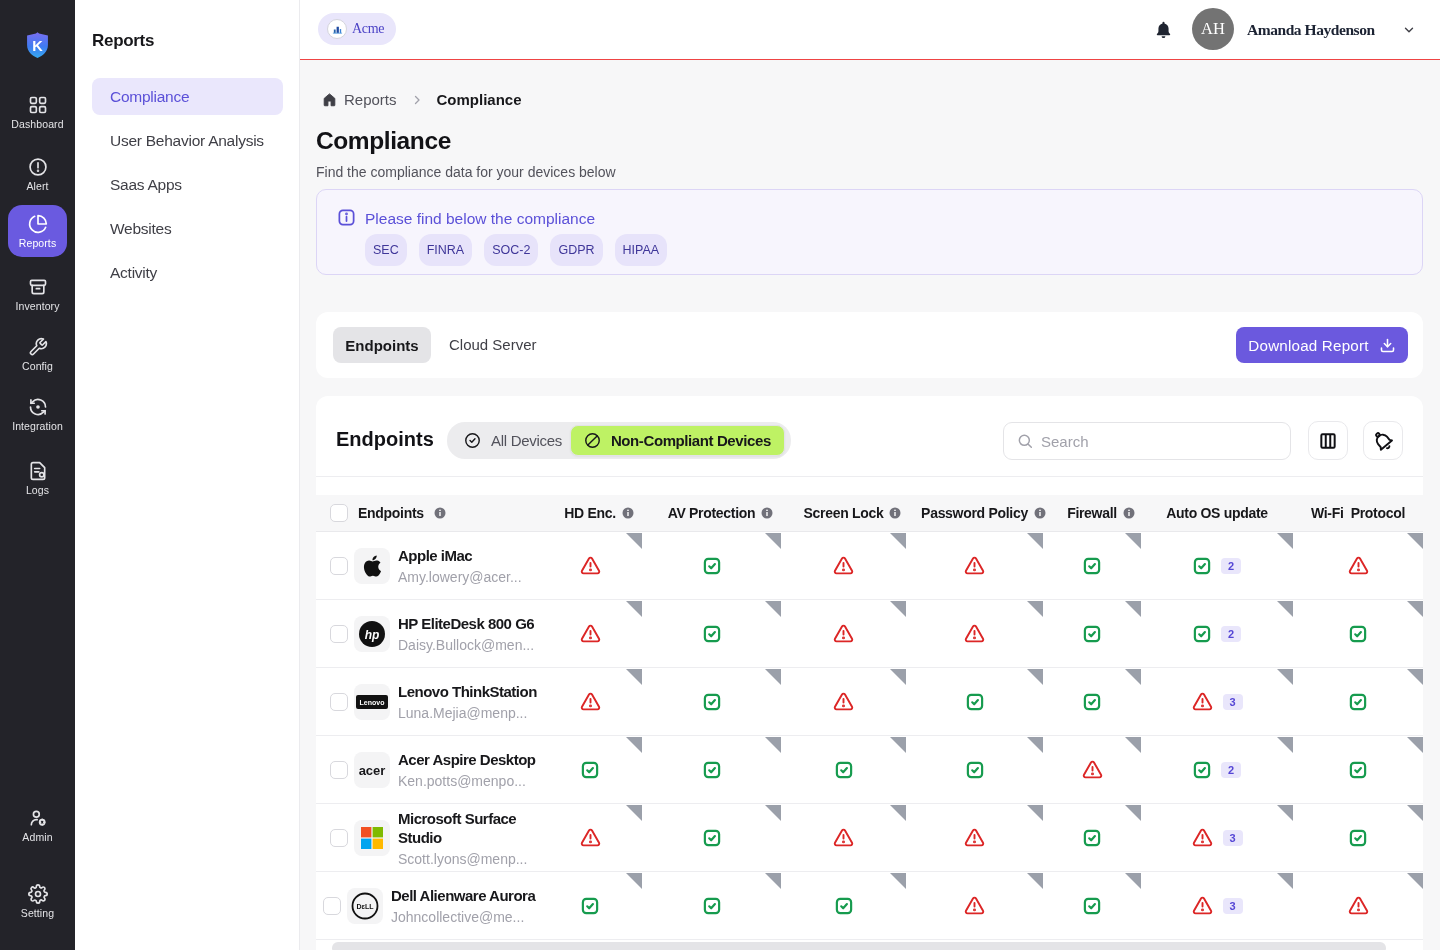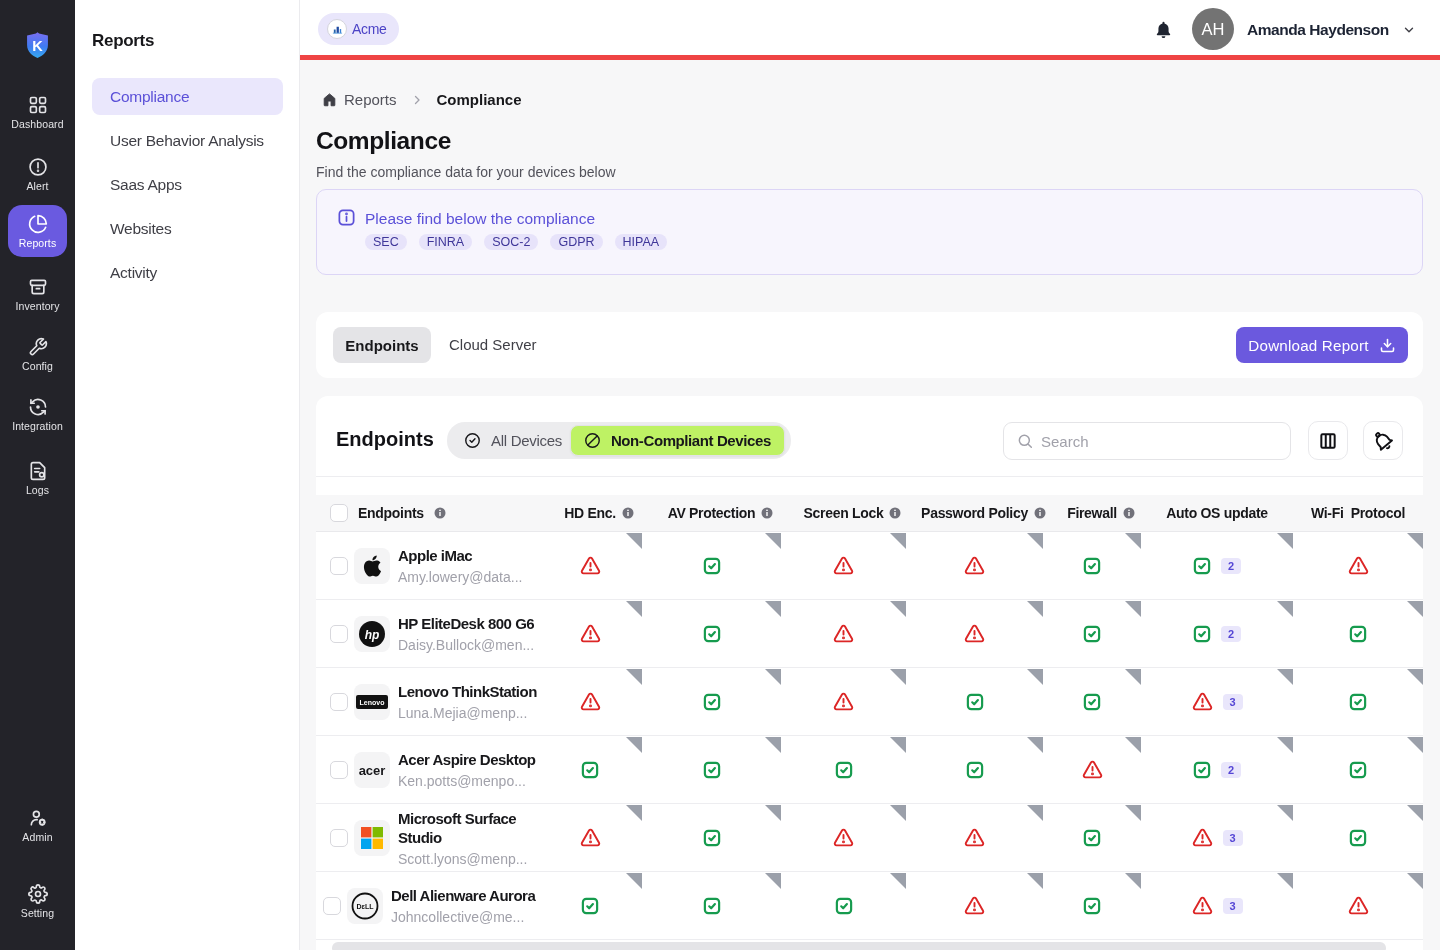--- a/index.html
+++ b/index.html
@@ -18,21 +18,21 @@
 
 
 .side2 { position:absolute; left:75px; top:0; width:225px; height:950px; background:#fff; border-right:1px solid #ebebee; z-index:4; }
 .side2 h2 { position:absolute; left:17px; top:31px; font-size:17px; font-weight:700; color:#18181b; letter-spacing:-0.3px; }
 .sItem { position:absolute; left:17px; width:191px; height:37px; border-radius:8px;
   display:flex; align-items:center; padding-left:18px; font-size:15.5px; color:#3f3f46; letter-spacing:-0.25px; }
 .sItem.active { background:#eae7fc; color:#5b50d8; font-weight:400; }
 
 
 .main { position:absolute; left:300px; top:0; width:1140px; height:950px; }
-.topbar { position:absolute; left:0; top:0; width:1140px; height:60px; background:#fff; border-bottom:5px solid #ef4444; }
+.topbar { position:absolute; left:0; top:0; width:1140px; height:60px; background:#fff; border-bottom:1px solid #ef4444;font-family:Liberation Serif, serif; }
 .acme { position:absolute; left:18px; top:13px; height:32px; border-radius:16px; background:#e9e6fb;
   display:flex; align-items:center; padding:0 12px 0 9px; gap:5px; }
 .acme .circ { width:20px; height:20px; border-radius:50%; background:#fff; border:1px solid #d4d4dc; display:flex; align-items:center; justify-content:center; }
 .acme span { font-size:14px; color:#4c43c6; font-weight:500; letter-spacing:-0.3px;}
 .bellTop { position:absolute; left:854px; top:20px; width:19px; height:20px; color:#1f2430; }
 .avatar { position:absolute; left:892px; top:8px; width:42px; height:42px; border-radius:50%; background:#737373; color:#fff;
   display:flex; align-items:center; justify-content:center; font-size:16.5px; }
 .uname { position:absolute; left:947px; top:21px; font-size:15.5px; font-weight:700; color:#1c2333; white-space:nowrap; letter-spacing:-0.45px; }
 .uchev { position:absolute; left:1102px; top:23px; width:14px; height:14px; color:#3f3f46; }
 
@@ -43,21 +43,21 @@
 .crumb b { color:#18181b; font-weight:700; }
 
 h1.title { position:absolute; left:16px; top:127px; font-size:24.5px; font-weight:700; color:#121216; letter-spacing:-0.4px; }
 .subtitle { position:absolute; left:16px; top:164px; font-size:14px; color:#52525b; }
 
 
 .infobox { position:absolute; left:16px; top:189px; width:1107px; height:86px; background:#f7f5fd;
   border:1px solid #dcd5f6; border-radius:10px; }
 .infobox .ic { position:absolute; left:20px; top:18px; width:19px; height:19px; color:#5b50d8; }
 .pills { position:absolute; left:48px; top:44px; display:flex; gap:12px; }
-.pill { height:16px; border-radius:12px; background:#e7e3fa; color:#3f3699; font-size:12.5px; font-weight:500;
+.pill { height:32px; border-radius:12px; background:#e7e3fa; color:#3f3699; font-size:12.5px; font-weight:500;
   display:flex; align-items:center; padding:0 8px; min-width:38px; justify-content:center; }
 
 
 .tabcard { position:absolute; left:16px; top:312px; width:1107px; height:66px; background:#fff; border-radius:12px; }
 .tabEnd { position:absolute; left:17px; top:15px; width:98px; height:36px; background:#e4e4e7; border-radius:8px;
   display:flex; align-items:center; justify-content:center; font-size:15px; font-weight:700; color:#18181b; }
 .tabCloud { position:absolute; left:133px; top:24px; font-size:15px; color:#3f3f46; }
 .dlbtn { position:absolute; left:920px; top:15px; width:172px; height:36px; background:#6b59de; border-radius:8px;
   display:flex; align-items:center; justify-content:center; gap:10px; color:#fff; font-size:15.2px; font-weight:400; letter-spacing:0.2px; }
 .dlbtn svg { width:17px; height:17px; }
@@ -338,21 +338,21 @@
       <div class="tr">
 <div class="td devcell" style="justify-content:flex-start;">
             <div class="cb"></div>
             <div class="lg">
               <svg width="21" height="24" viewBox="0 0 24 24">
                 <path fill="#111" d="M12.152 6.896c-.948 0-2.415-1.078-3.96-1.04-2.04.027-3.91 1.183-4.961 3.014-2.117 3.675-.546 9.103 1.519 12.09 1.013 1.454 2.208 3.09 3.792 3.03 1.52-.065 2.09-.987 3.935-.987 1.831 0 2.35.987 3.96.948 1.637-.026 2.676-1.48 3.676-2.948 1.156-1.688 1.636-3.325 1.662-3.415-.039-.013-3.182-1.221-3.22-4.857-.026-3.04 2.48-4.494 2.597-4.559-1.429-2.09-3.623-2.324-4.39-2.376-2-.156-3.675 1.09-4.61 1.09zM15.53 3.83c.843-1.012 1.4-2.427 1.245-3.83-1.207.052-2.662.805-3.532 1.818-.78.896-1.454 2.338-1.273 3.714 1.338.104 2.715-.688 3.559-1.701"></path>
               </svg>
             </div>
             <div style="flex:0 0 147px;">
               <div class="dname">Apple iMac</div>
-              <div class="demail">Amy.lowery@data...</div>
+              <div class="demail">Amy.lowery@acer...</div>
             </div>
           </div>
 <div class="td">
             <div class="fold"></div>
             <svg class="wicon" viewBox="0 0 24 24" fill="none" stroke="currentColor" stroke-width="2.2" stroke-linecap="round" stroke-linejoin="round">
               <path d="M21.73 18l-8-14a2 2 0 0 0-3.46 0l-8 14A2 2 0 0 0 4 21h16a2 2 0 0 0 1.73-3Z"></path>
               <line x1="12" y1="9" x2="12" y2="13.2"></line>
               <circle cx="12" cy="17" r="0.6" fill="currentColor"></circle>
             </svg>
           </div>

